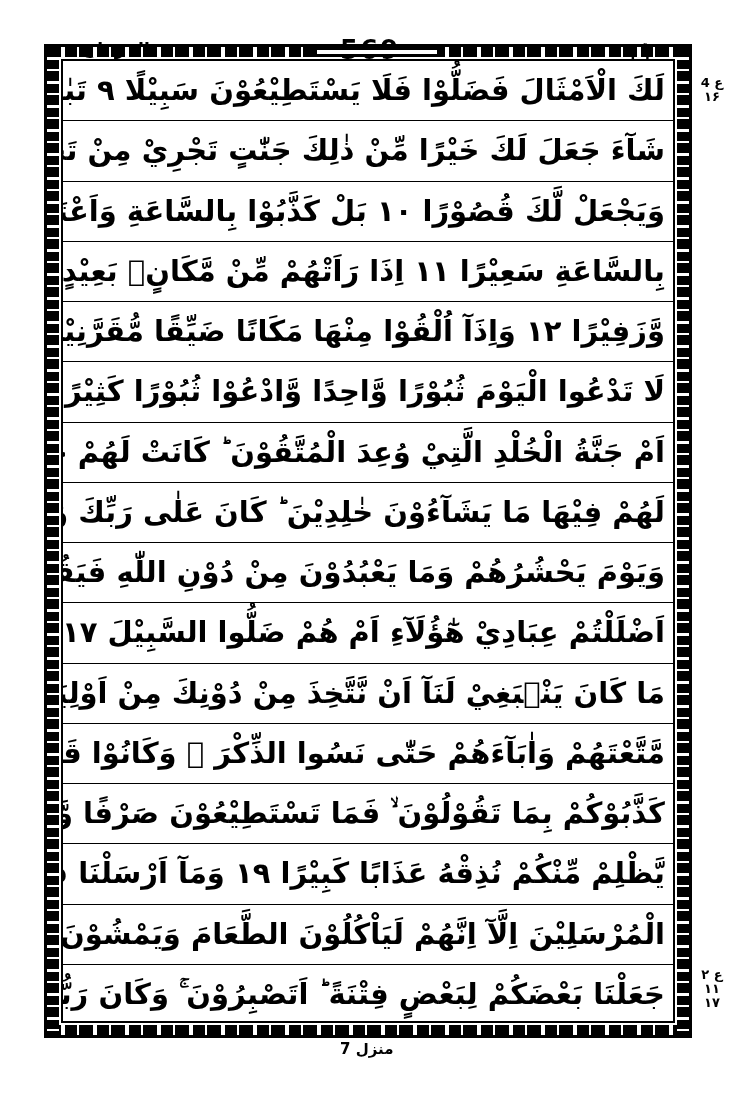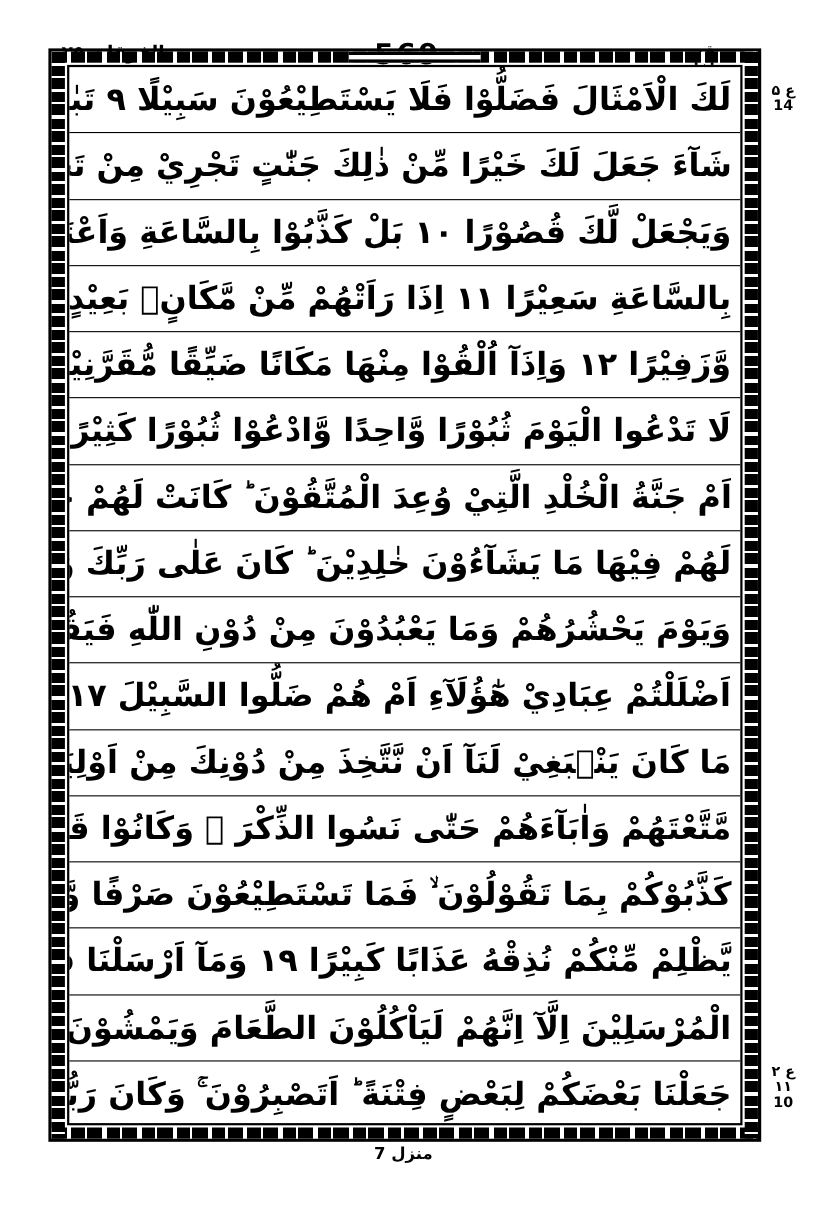--- a/index.html
+++ b/index.html
@@ -68,16 +68,16 @@
     <div class="line">اَضْلَلْتُمْ عِبَادِيْ هٰٓؤُلَآءِ اَمْ هُمْ ضَلُّوا السَّبِيْلَ ۱۷ قَالُوْا سُبْحٰنَكَ</div>
     <div class="line">مَا كَانَ يَنْۢبَغِيْ لَنَآ اَنْ نَّتَّخِذَ مِنْ دُوْنِكَ مِنْ اَوْلِيَآءَ وَلٰكِنْ</div>
     <div class="line">مَّتَّعْتَهُمْ وَاٰبَآءَهُمْ حَتّٰى نَسُوا الذِّكْرَ ۚ وَكَانُوْا قَوْمًۢا بُوْرًا ۱۸ فَقَدْ</div>
     <div class="line">كَذَّبُوْكُمْ بِمَا تَقُوْلُوْنَ ۙ فَمَا تَسْتَطِيْعُوْنَ صَرْفًا وَّلَا نَصْرًا ۚ وَمَنْ</div>
     <div class="line">يَّظْلِمْ مِّنْكُمْ نُذِقْهُ عَذَابًا كَبِيْرًا ۱۹ وَمَآ اَرْسَلْنَا قَبْلَكَ مِنَ</div>
     <div class="line">الْمُرْسَلِيْنَ اِلَّآ اِنَّهُمْ لَيَاْكُلُوْنَ الطَّعَامَ وَيَمْشُوْنَ فِي الْاَسْوَاقِ ؕ وَ</div>
     <div class="line">جَعَلْنَا بَعْضَكُمْ لِبَعْضٍ فِتْنَةً ؕ اَتَصْبِرُوْنَ ۚ وَكَانَ رَبُّكَ بَصِيْرًا ۲۰</div>
   </div>
 </div>
 
-<div class="margin-note mn-top">ع ۵ 14</div>
-<div class="margin-note mn-bottom">ع ۲ ۱۱ 10</div>
+<div class="margin-note mn-top">ع 4 ۱۶</div>
+<div class="margin-note mn-bottom">ع ۲ ۱۱ ۱۷</div>
 
 <div class="footer">منزل 7</div>
 
 </body></html>

